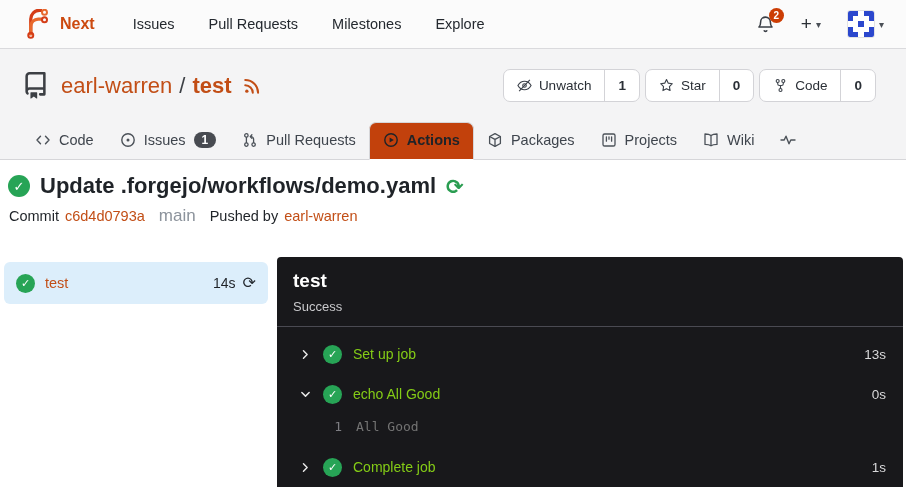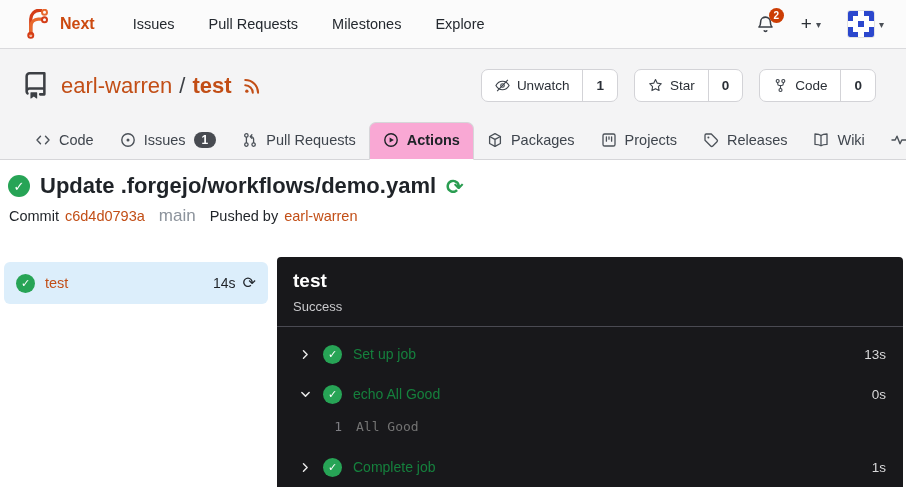--- a/index.html
+++ b/index.html
@@ -35,34 +35,34 @@
 
   
   .repo-head { height:111px; background:var(--section); display:flex; flex-direction:column; }
   .repo-row { display:flex; align-items:center; padding:20px 30px 0 22px; }
   .repo-icon { color:#3c3f44; margin-right:12px; }
   .repo-title { font-size:22px; display:flex; align-items:center; gap:7px; }
   .repo-title a { color:var(--primary); }
   .repo-title .sep { color:#3c3f44; }
   .repo-title .rname { font-weight:700; }
   .rss-icon { color:var(--primary); margin-left:4px; }
-  .repo-actions { margin-left:auto; display:flex; gap:16px; }
+  .repo-actions { margin-left:auto; display:flex; gap:5px; }
   .btn-group { display:flex; background:#fff; border:1px solid #d3d3d7; border-radius:7px;
                overflow:hidden; height:33px; font-size:13.5px; color:#2a2f36; }
   .btn-main { display:flex; align-items:center; gap:7px; padding:0 13px; cursor:pointer; }
   .btn-count { display:flex; align-items:center; padding:0 13px; border-left:1px solid #d3d3d7;
                font-weight:600; cursor:pointer; }
   .btn-icon { color:#3d434b; }
 
   .tabs { margin-top:auto; display:flex; align-items:flex-end; padding:0 0 0 22px;
           border-bottom:1px solid var(--border); height:41px; white-space:nowrap; }
   .tab { display:flex; align-items:center; gap:8px; padding:9px 13px 11px; color:#3f454d;
          font-size:14.5px; cursor:pointer; }
   .tab .ticon { color:#4b5158; }
-  .tab.active { background:#f9a8d4; border:1px solid var(--border); border-bottom:1px solid #fff;
+  .tab.active { background:#c2410c; border:1px solid var(--border); border-bottom:1px solid #fff;
                 margin-bottom:-1px; border-radius:7px 7px 0 0; font-weight:700; color:#1f2328; }
   .tab.active .ticon { color:#1f2328; }
   .tab-badge { background:#484b51; color:#fff; border-radius:10px; font-size:12px;
                font-weight:600; padding:1px 8px; }
 
   
   .run-title { display:flex; align-items:center; gap:10px; margin:13px 0 0 8px; }
   .check { border-radius:50%; background:var(--green); color:#fff; display:inline-flex;
            align-items:center; justify-content:center; font-weight:700; flex:none; }
   .check.lg { width:22px; height:22px; font-size:13px; }
@@ -85,21 +85,21 @@
   .refresh-icon { font-size:16px; color:#24292f; line-height:1; cursor:pointer; }
 
   .log-panel { flex:1; margin-right:3px; background:var(--darkbg); border-radius:4px 4px 0 0;
                color:#ececee; overflow:hidden; display:flex; flex-direction:column; }
   .log-head { padding:13px 16px 12px; border-bottom:1px solid var(--darkline); }
   .log-job-name { font-size:19px; font-weight:600; color:#ffffff; }
   .log-job-status { font-size:13px; color:#c9c9cc; margin-top:7px; }
   .steps { padding-top:7px; }
   .step-row { height:40px; display:flex; align-items:center; padding:0 17px 0 22px; gap:11px; cursor:pointer; }
   .chev { color:#e8e8e8; flex:none; }
-  .step-name { font-size:14px; color:#15803d; }
+  .step-name { font-size:14px; color:#84cc16; }
   .step-dur { margin-left:auto; font-size:13.5px; color:#d8d8da; }
   .log-line { display:flex; gap:14px; padding-left:51px; height:24px; align-items:center;
               font-family:"DejaVu Sans Mono","Liberation Mono",monospace; font-size:13px; }
   .ln-num { color:#7d7d82; width:14px; text-align:right; }
   .ln-text { color:#737373; }
 </style>
 </head>
 <body>
 
 <nav class="navbar">
@@ -246,27 +246,20 @@
     </div>
     <div class="tab">
       <svg class="ticon" width="16" height="16" viewBox="0 0 16 16">
         <rect x="2" y="2" width="12" height="12" rx="1.6" fill="none" stroke="currentColor" stroke-width="1.3"></rect>
         <path d="M5.4 4.8v4.4M8 4.8v2.4M10.6 4.8v4.4" fill="none" stroke="currentColor" stroke-width="1.3" stroke-linecap="round"></path>
       </svg>
       <span>Projects</span>
     </div>
     <div class="tab">
       <svg class="ticon" width="16" height="16" viewBox="0 0 16 16">
-        <path d="M2 8.3V3.2A1.2 1.2 0 0 1 3.2 2h5.1L14 7.7a1.5 1.5 0 0 1 0 2.1l-4.2 4.2a1.5 1.5 0 0 1-2.1 0z" fill="none" stroke="currentColor" stroke-width="1.3" stroke-linejoin="round"></path>
-        <circle cx="5.4" cy="5.4" r="1" fill="currentColor"></circle>
-      </svg>
-      <span>Releases</span>
-    </div>
-    <div class="tab">
-      <svg class="ticon" width="16" height="16" viewBox="0 0 16 16">
         <path d="M8 3.4C6.5 2.3 4.5 2 2 2v10.4c2.5 0 4.5.3 6 1.4 1.5-1.1 3.5-1.4 6-1.4V2c-2.5 0-4.5.3-6 1.4z" fill="none" stroke="currentColor" stroke-width="1.3" stroke-linejoin="round"></path>
         <path d="M8 3.4v10.4" fill="none" stroke="currentColor" stroke-width="1.3"></path>
       </svg>
       <span>Wiki</span>
     </div>
     <div class="tab">
       <svg class="ticon" width="16" height="16" viewBox="0 0 16 16">
         <path d="M1 8h3.2L6 4.2l3 7.6L10.8 8H15" fill="none" stroke="currentColor" stroke-width="1.4" stroke-linecap="round" stroke-linejoin="round"></path>
       </svg>
 

